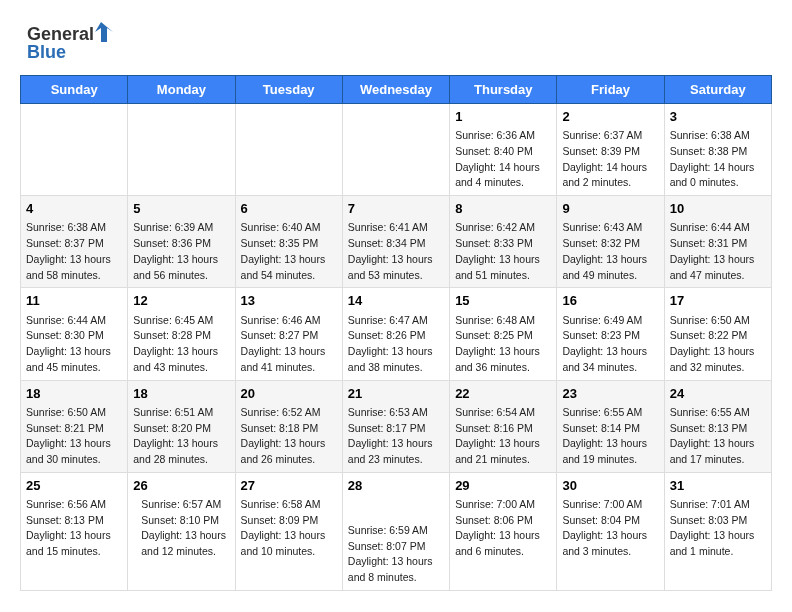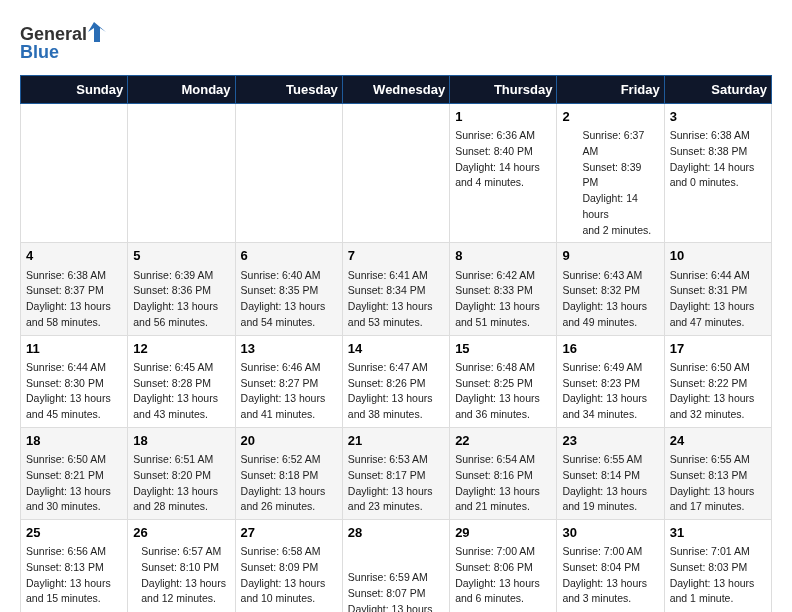--- a/index.html
+++ b/index.html
@@ -13,45 +13,46 @@
     .header {
       display: flex;
       justify-content: space-between;
       align-items: flex-start;
       margin-bottom: 10px;
     }
     .logo {
       display: flex;
       align-items: flex-start;
       gap: 4px;
+      margin-left: 7px;
     }
     .title-section {
       text-align: right;
     }
     .month-year {
       font-size: 36px;
       font-weight: normal;
       color: #333;
     }
     .location {
       font-size: 16px;
       color: #555;
     }
     .calendar {
       width: 100%;
       border-collapse: collapse;
       border: 1px solid #ccc;
     }
     .calendar th {
-      background: #0f172a;
+      background: #3b82f6;
       color: #fff;
       font-size: 13px;
       font-weight: bold;
       padding: 6px 4px;
-      text-align: right;
+      text-align: center;
       border: 1px solid #1e5a9a;
     }
     .calendar td {
       vertical-align: top;
       padding: 4px 5px;
       border: 1px solid #ddd;
       width: calc(100% / 7);
       font-size: 11px;
       line-height: 1.4;
       min-height: 80px;
@@ -111,21 +112,21 @@
         <td class="empty-cell"></td>
         <td>
           <div class="day-number">1</div>
           <div class="day-info" style="white-space: pre-line;">Sunrise: 6:36 AM
 Sunset: 8:40 PM
 Daylight: 14 hours
 and 4 minutes.</div>
         </td>
         <td>
           <div class="day-number">2</div>
-          <div class="day-info" style="white-space: pre-line; margin-left: 20px;">Sunrise: 6:37 AM
+          <div class="day-info" style="white-space: pre-line;">Sunrise: 6:37 AM
 Sunset: 8:39 PM
 Daylight: 14 hours
 and 2 minutes.</div>
         </td>
         <td>
           <div class="day-number">3</div>
           <div class="day-info" style="white-space: pre-line;">Sunrise: 6:38 AM
 Sunset: 8:38 PM
 Daylight: 14 hours
 and 0 minutes.</div>

